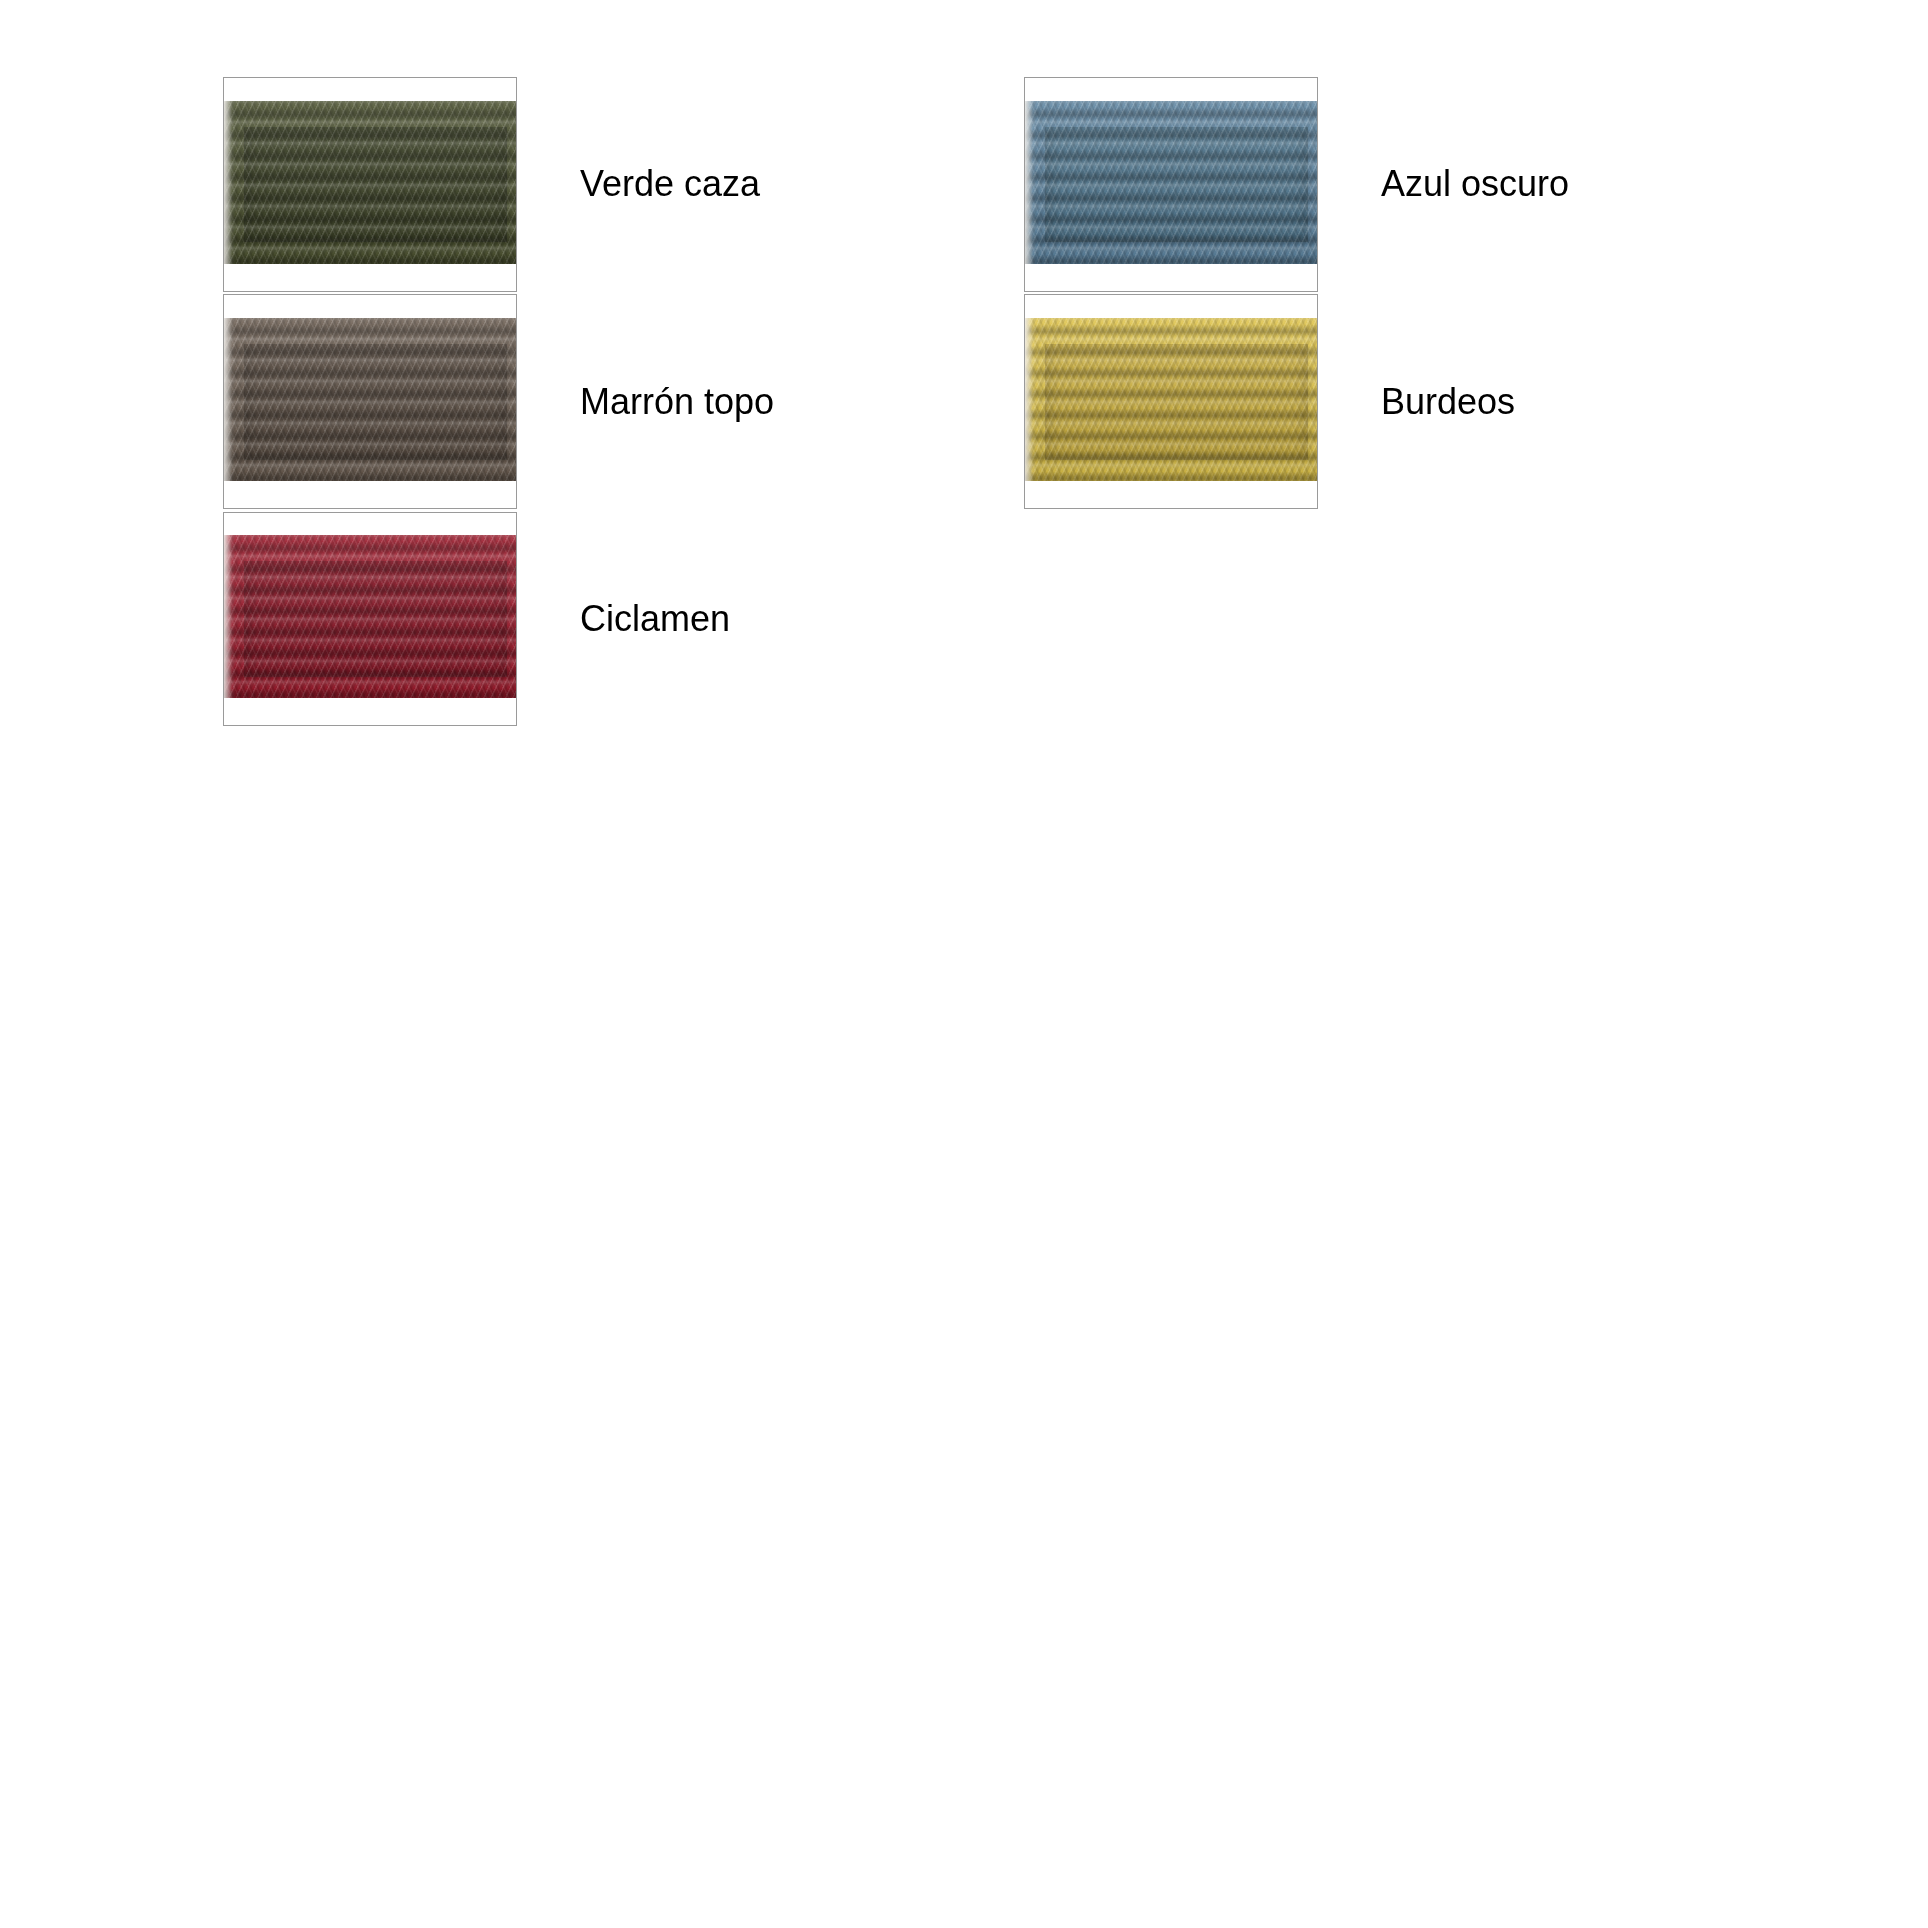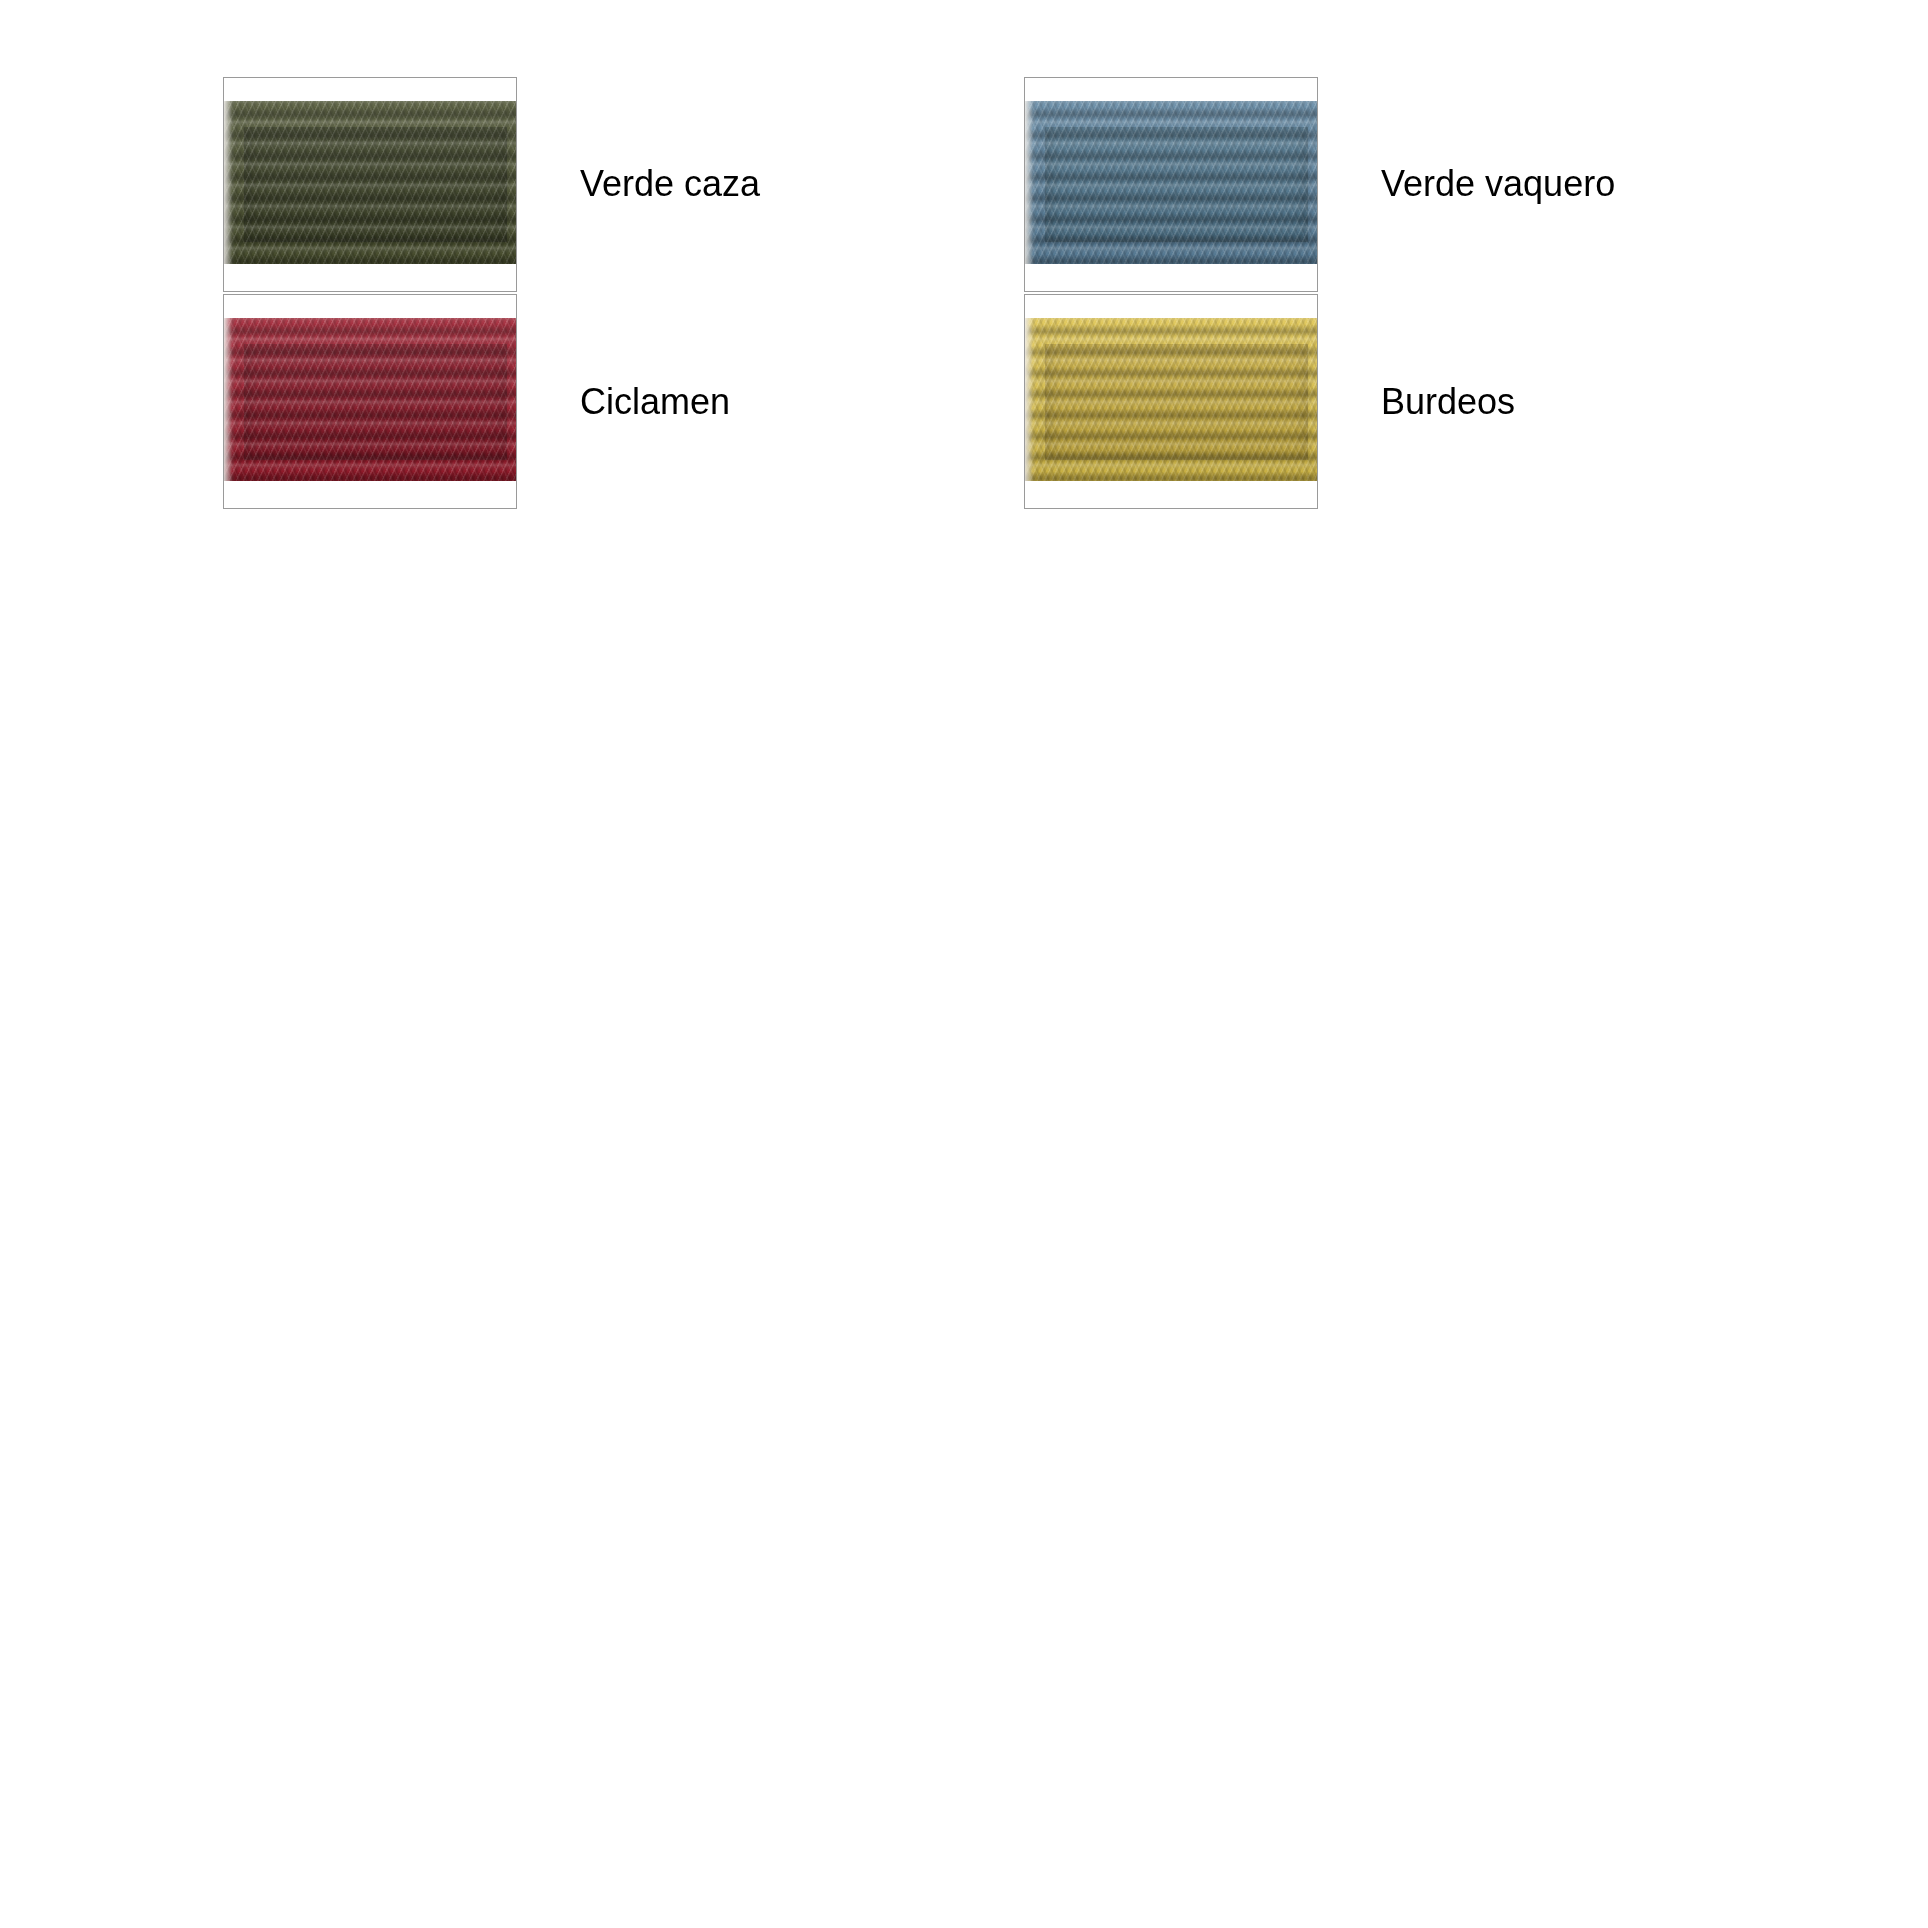--- a/index.html
+++ b/index.html
@@ -149,20 +149,33 @@
           <div class="ridges"></div>
           <div class="edge-left"></div>
           <div class="vignette"></div>
         </div>
         <div class="pad-bottom"></div>
         <div class="label">Verde caza</div>
       </div>
       <div class="swatch-row">
         <div class="pad-top"></div>
         <div class="knit">
+          <div class="base" style="background: rgb(107, 93, 81);"></div>
+          <div class="panel" style="background: rgb(91, 78, 67);"></div>
+          <div class="stitches"></div>
+          <div class="ridges"></div>
+          <div class="edge-left"></div>
+          <div class="vignette"></div>
+        </div>
+        <div class="pad-bottom"></div>
+        <div class="label">Marrón topo</div>
+      </div>
+      <div class="swatch-row">
+        <div class="pad-top"></div>
+        <div class="knit">
           <div class="base" style="background: rgb(156, 27, 44);"></div>
           <div class="panel" style="background: rgb(138, 22, 38);"></div>
           <div class="stitches"></div>
           <div class="ridges"></div>
           <div class="edge-left"></div>
           <div class="vignette"></div>
         </div>
         <div class="pad-bottom"></div>
         <div class="label">Ciclamen</div>
       </div>
@@ -172,21 +185,21 @@
         <div class="pad-top"></div>
         <div class="knit">
           <div class="base" style="background: rgb(93, 132, 160);"></div>
           <div class="panel" style="background: rgb(81, 120, 144);"></div>
           <div class="stitches"></div>
           <div class="ridges"></div>
           <div class="edge-left"></div>
           <div class="vignette"></div>
         </div>
         <div class="pad-bottom"></div>
-        <div class="label">Verde vaquero</div>
+        <div class="label">Azul oscuro</div>
       </div>
       <div class="swatch-row">
         <div class="pad-top"></div>
         <div class="knit">
           <div class="base" style="background: rgb(221, 194, 74);"></div>
           <div class="panel" style="background: rgb(205, 177, 64);"></div>
           <div class="stitches"></div>
           <div class="ridges"></div>
           <div class="edge-left"></div>
           <div class="vignette"></div>

